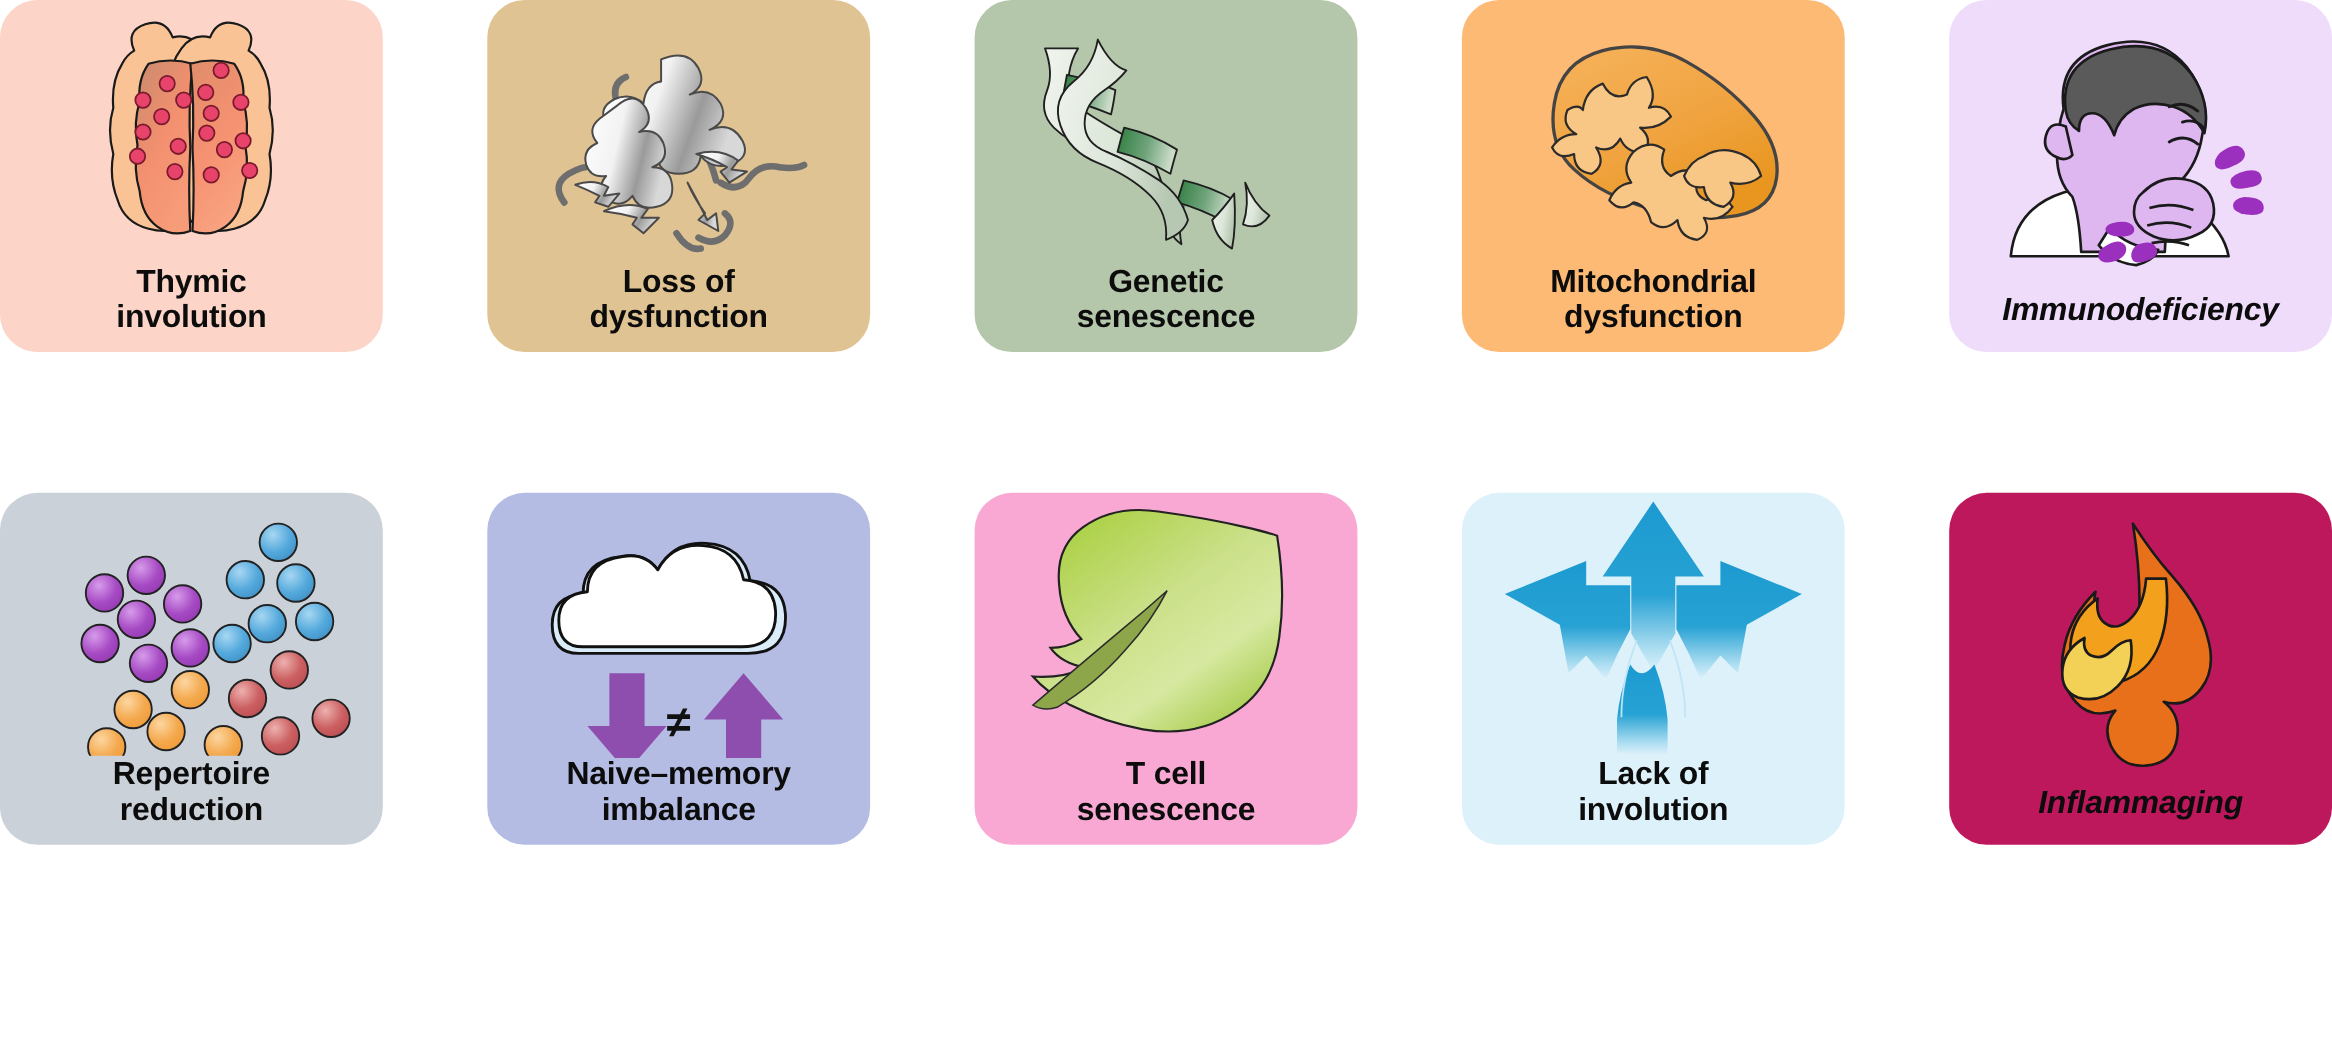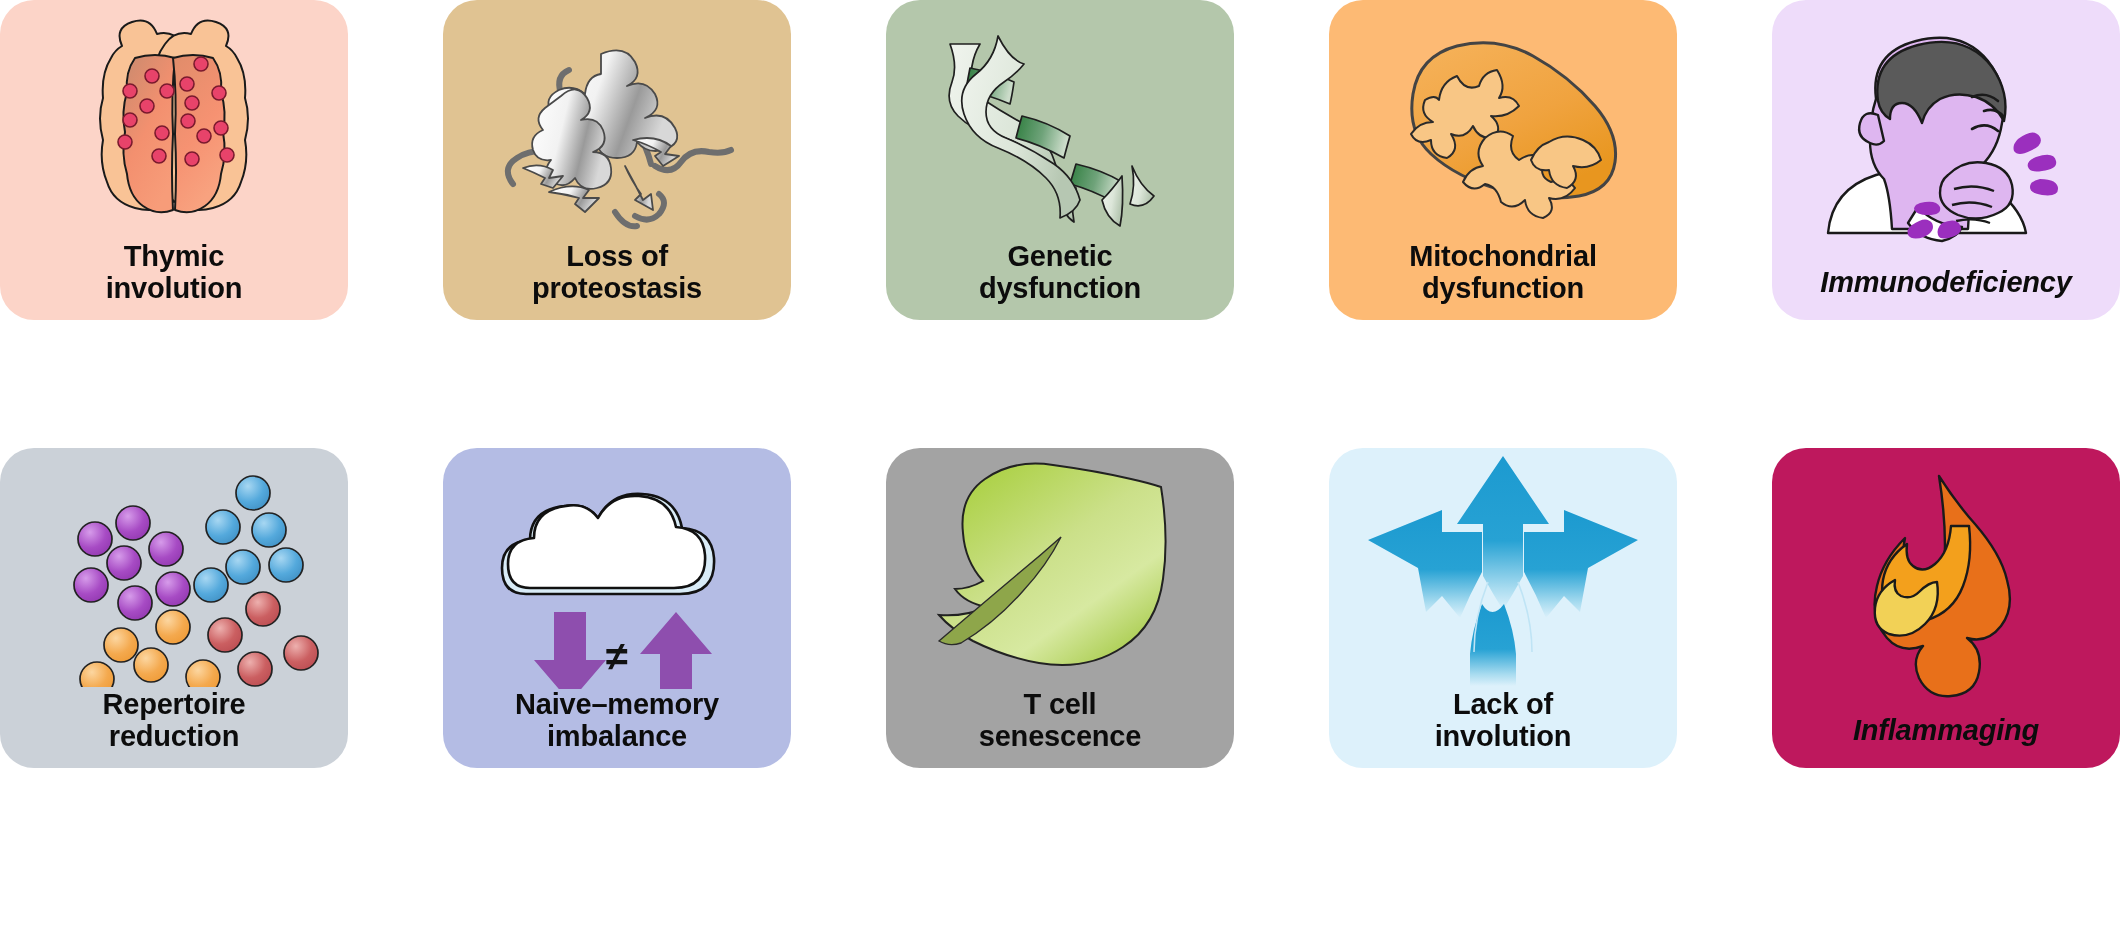--- a/index.html
+++ b/index.html
@@ -119,21 +119,21 @@
           <path d="M78 80 q16-14 26 2 q8 14-6 22 q16-4 22 10 q6 16-10 22 q16 0 18 16 q2 16-14 20
                    q-16 4-22-10 q-10 12-22 4 q-12-10-2-22 q-14 2-18-10 q-4-14 10-20 q-10-12 2-22z"></path>
           <path d="M40 152 q16-6 30 2 l-4 8 l14 -2 l-10 12 l-12-4 l4-6 q-12-6-22-10z"></path>
           <path d="M66 176 q22-10 40-2 l-6 8 l16 0 l-14 14 l-10-8 l4-6 q-14-4-30-6z"></path>
           <path d="M150 124 q22-6 38 6 l-6 8 l14 2 l-16 10 l-8-10 l6-4 q-14-8-28-12z"></path>
           <path d="M142 150 q10 18 18 34 l8-6 l2 16 l-18-10 l6-6 q-10-14-16-28z"></path>
         </g>
       </svg>
     </div>
     <div class="label">Loss of
-proteostasis</div>
+dysfunction</div>
   </div>
 
   <div class="card c-genetic" style="background:#B4C7AB">
     <div class="art">
       <svg width="268" height="215" viewBox="0 0 268 215">
         <defs>
           <linearGradient id="dnaD" x1="0" y1="0" x2="1" y2="0.2">
             <stop offset="0" stop-color="#2E7D3E"></stop>
               <stop offset="0.55" stop-color="#6FA37A"></stop>
             <stop offset="1" stop-color="#CBDCC9"></stop>
@@ -151,21 +151,21 @@
           <path fill="url(#dnaD)" d="M96 100 q26 6 48 20 q-4 14-6 22 q-24-14-48-20 q3-12 6-22z"></path>
           <path fill="url(#dnaD)" d="M150 148 q26 6 46 18 q-4 14-8 20 q-22-12-44-18 q3-10 6-20z"></path>
           <path fill="url(#dnaL)" d="M72 20 q-4 24-22 38 q-20 16-12 40 q8 24 34 34 q30 12 48 30 q16 16 14 40
             q16-6 20-18 q-6-22-26-36 q-24-16-48-26 q-20-8-20-26 q0-18 18-30 q12-8 20-18 q-14-4-26-28z"></path>
           <path fill="url(#dnaL)" d="M206 150 q8 20 22 30 q-10 14-24 8 q6-18 2-38z"></path>
           <path fill="url(#dnaL)" d="M196 160 q2 30-2 50 q-14-8-18-26 q10-10 20-24z"></path>
         </g>
       </svg>
     </div>
     <div class="label">Genetic
-dysfunction</div>
+senescence</div>
   </div>
 
   <div class="card c-mito" style="background:#fdba74">
     <div class="art">
       <svg width="276" height="215" viewBox="0 0 276 215">
         <defs>
           <linearGradient id="mitoOut" x1="0" y1="0" x2="0.6" y2="1">
             <stop offset="0" stop-color="#F6B35C"></stop>
               <stop offset="0.6" stop-color="#F0A33F"></stop>
             <stop offset="1" stop-color="#E8961F"></stop>
@@ -301,21 +301,21 @@
         <g fill="#8E4EAE">
           <path d="M188 248 l0-48 l-20 0 l36-42 l36 42 l-20 0 l0 48z"></path>
         </g>
         <text x="145" y="216" fill="#111" font-family="Liberation Sans, sans-serif" font-size="40" font-weight="bold" text-anchor="middle">≠</text>
       </svg>
     </div>
     <div class="label">Naive–memory
 imbalance</div>
   </div>
 
-  <div class="card r2 c-senesc" style="background:#a3a3a3">
+  <div class="card r2 c-senesc" style="background:#f9a8d4">
     <div class="art">
       <svg width="290" height="225" viewBox="0 0 290 225">
         <defs>
           <linearGradient id="leafG" x1="0.1" y1="0" x2="0.9" y2="1">
             <stop offset="0" stop-color="#A6CE39"></stop>
               <stop offset="0.45" stop-color="#CBE089"></stop>
             <stop offset="0.7" stop-color="#D7E9A1"></stop>
               <stop offset="1" stop-color="#9EC53A"></stop>
           </linearGradient>
         </defs>

